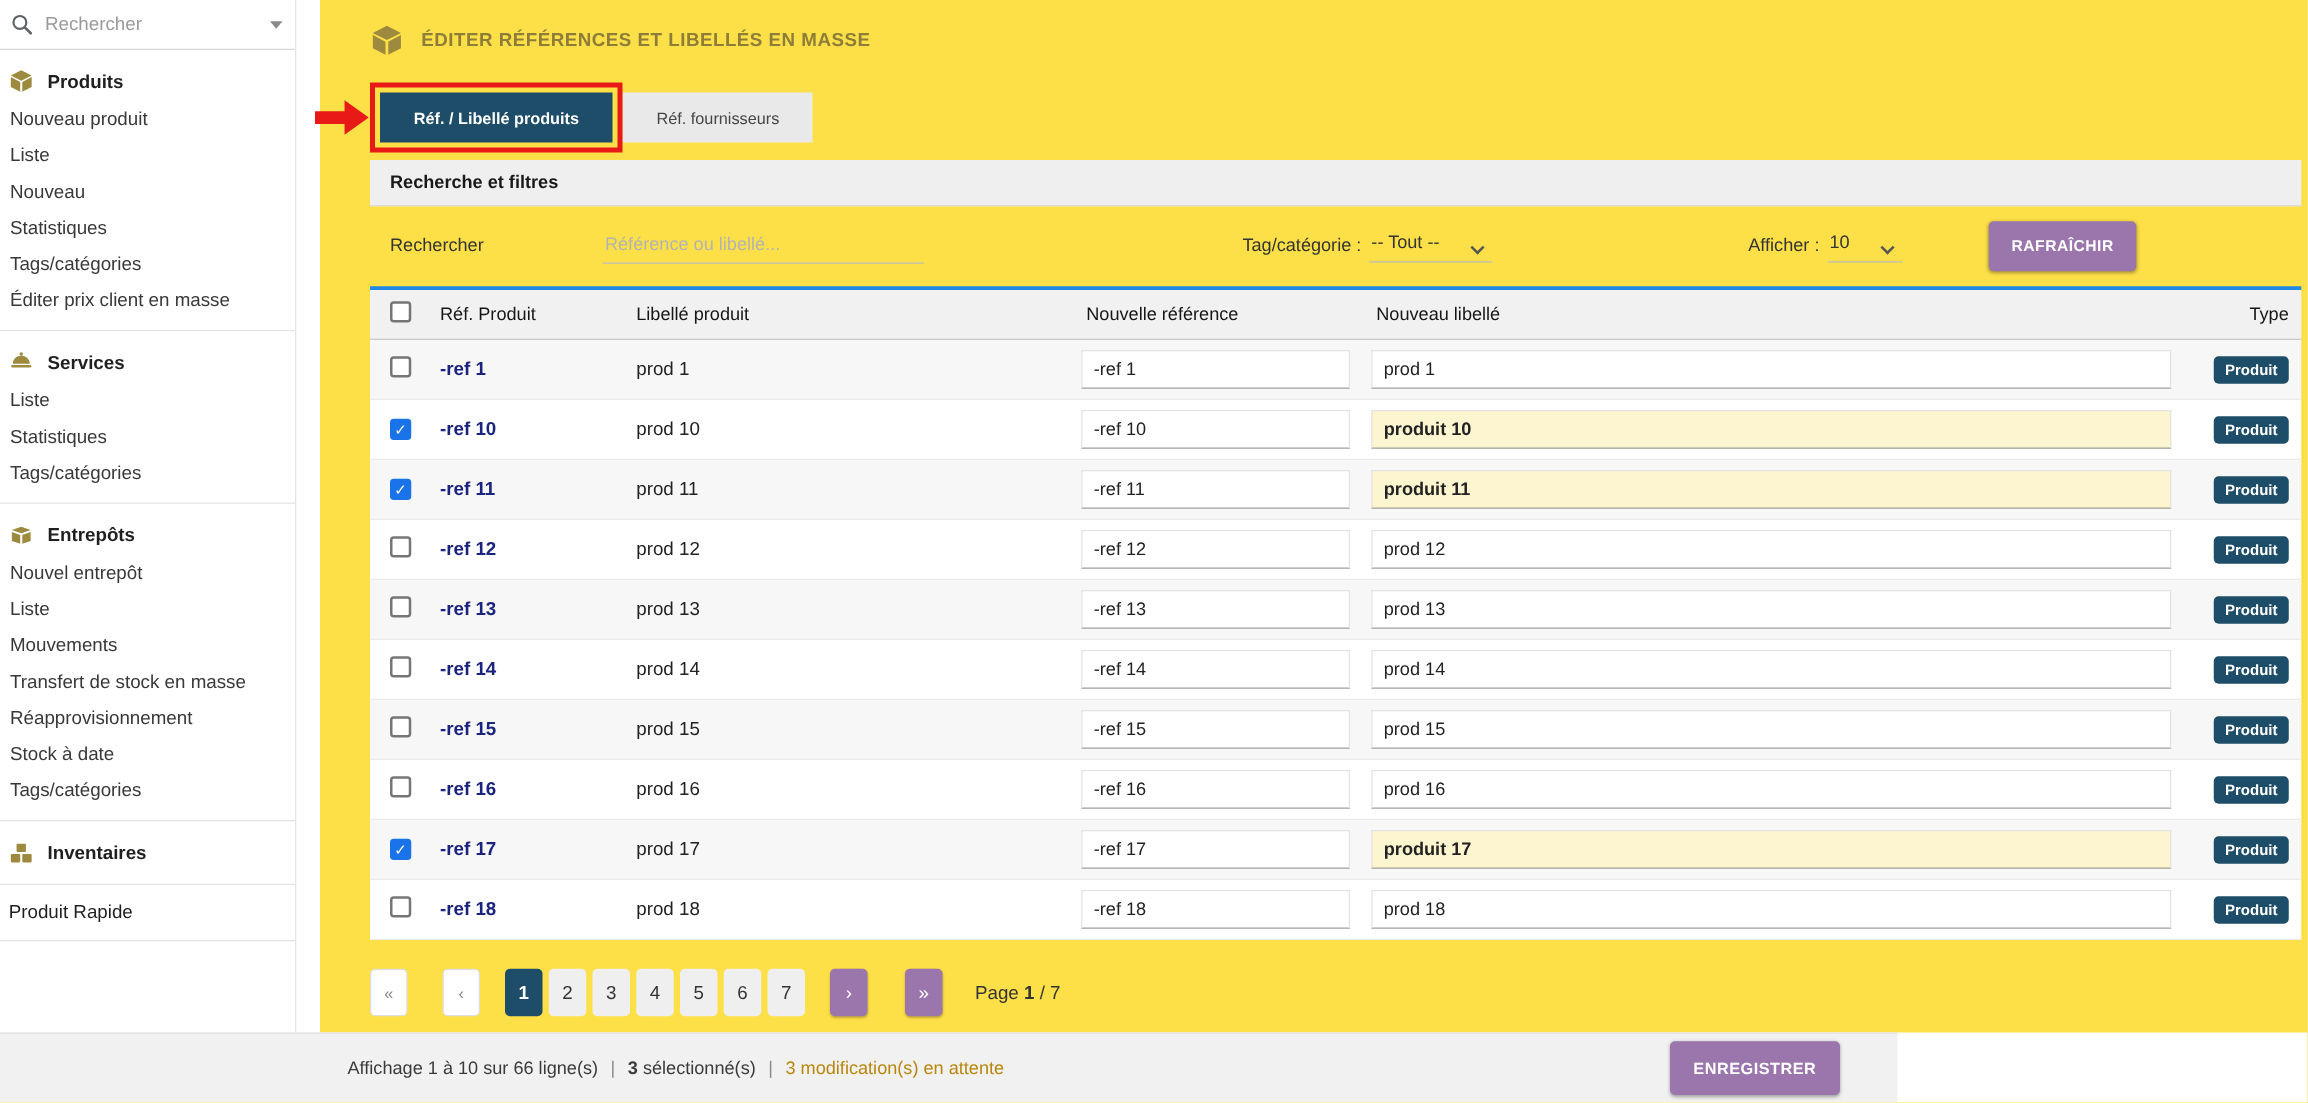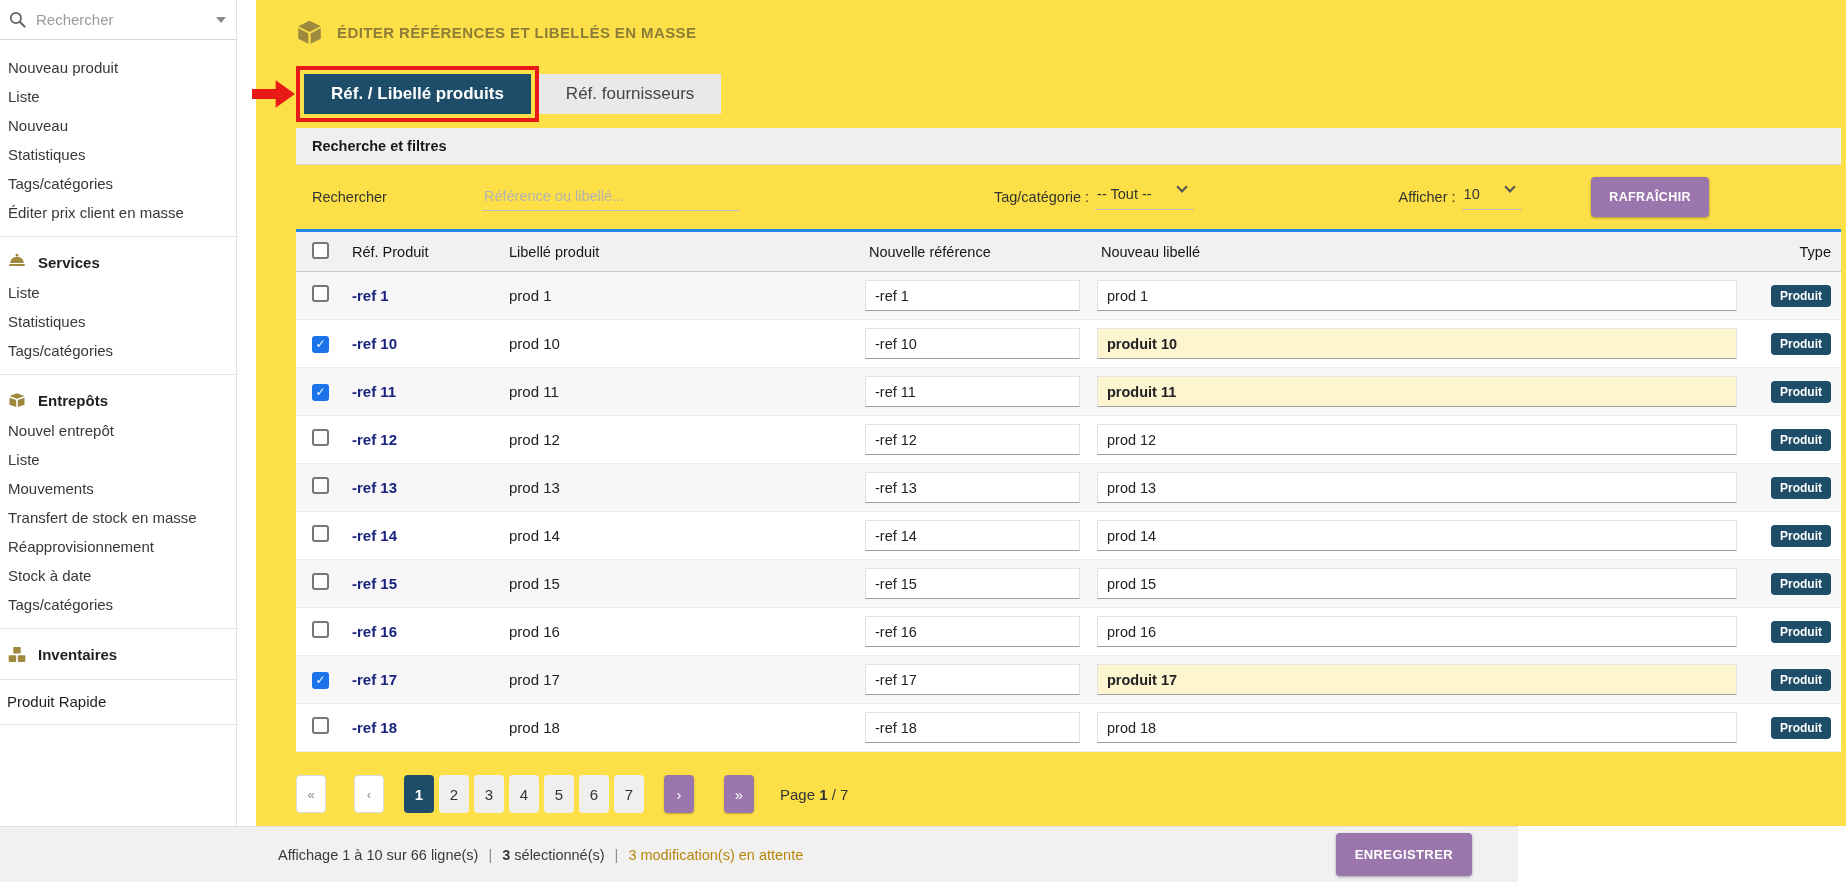--- a/index.html
+++ b/index.html
@@ -23,34 +23,34 @@
   .quick-link{font-weight:normal;font-size:15px;color:#1f1f1f;padding:13px 8px 14px 7px;border-bottom:1px solid #e4e4e4;cursor:pointer}
 
   
   .main{position:absolute;left:256px;top:0;width:1608px;height:826px;padding:0 23px 0 40px;background:#fde047}
   .page-head{display:flex;align-items:center;gap:14px;margin-top:16px;height:32px}
   .ph-icon{width:27px;height:27px;display:inline-flex}
   .ph-icon svg{width:27px;height:27px}
   .page-title{color:#8d7d38;font-size:15px;font-weight:600;letter-spacing:.4px}
 
   .tabs{display:flex;align-items:center;margin-top:18px;height:56px}
-  .tab{height:40px;display:flex;align-items:center;padding:0 27px;font-size:17px;cursor:pointer;white-space:nowrap}
+  .tab{height:40px;display:flex;align-items:center;padding:0 27px;font-size:13px;cursor:pointer;white-space:nowrap}
   .tab.active{background:#1d4d68;color:#fff;font-weight:bold}
   .tab.inactive{background:#e9e9e9;color:#454545}
   .tab-annot{position:relative;border:4px solid #e81a17;padding:4px}
   .tab-arrow{position:absolute;left:-48px;top:50%;transform:translateY(-50%);width:43px;height:30px;background:#e81a17;
     clip-path:polygon(0 33%,55% 33%,55% 4%,100% 50%,55% 96%,55% 67%,0 67%)}
 
   .filters{margin-top:6px;border-bottom:3px solid #1e88e5}
   .filters-bar{background:#efefef;border-bottom:1px solid #dcdcdc;height:37px;display:flex;align-items:center;padding:0 16px;font-weight:bold;font-size:14.5px;color:#191919}
   .filters-row{height:64px;display:flex;align-items:center;padding:0 16px;font-size:14.5px;color:#333}
   .f-search-input{width:257px;margin-left:95px;border:none;border-bottom:1px solid #bbb;outline:none;padding:4px 2px 6px;font-size:14.5px;color:#333;font-family:Liberation Sans, sans-serif;background:transparent}
   .f-search-input::placeholder{color:#b3b3b3}
   .select-group{display:flex;align-items:center;gap:6px;cursor:pointer}
-  .select-value{display:flex;align-items:flex-start;gap:26px;border-bottom:1px solid #bbb;padding:2px 8px 7px 2px}
+  .select-value{display:flex;align-items:flex-end;gap:26px;border-bottom:1px solid #bbb;padding:2px 8px 7px 2px}
   .chev{width:8px;height:8px;border-right:2px solid #555;border-bottom:2px solid #555;transform:rotate(45deg);margin-top:-3px}
   .tag-group{margin-left:255px}
   .show-group{margin-left:205px}
   .btn{background:#9b76ad;color:#fff;border:none;border-radius:4px;font-weight:bold;font-family:inherit;letter-spacing:.4px;box-shadow:0 1px 3px rgba(0,0,0,.35);cursor:pointer}
   .btn-refresh{margin-left:auto;margin-right:116px;font-size:12.5px;padding:13px 18px}
 
   .thead,.trow{display:grid;grid-template-columns:46px 157px 360px 232px 1fr 90px;align-items:center}
   .thead{background:#f1f1f1;height:40px;border-bottom:1px solid #c9c9c9;font-size:14.5px;font-weight:500;color:#161616}
   .trow{height:48px;border-bottom:1px solid #ececec;background:#fff}
   .trow.odd{background:#f7f7f7}
@@ -95,20 +95,32 @@
       <svg viewBox="0 0 24 24" width="19" height="19">
           <circle cx="10" cy="10" r="6.5" fill="none" stroke="#5f6368" stroke-width="2.2"></circle>
           <line x1="15.2" y1="15.2" x2="21" y2="21" stroke="#5f6368" stroke-width="2.6" stroke-linecap="round"></line>
         </svg>
     </span>
     <input type="text" placeholder="Rechercher" style="">
     <span class="caret-tri"></span>
   </div>
   <div>
   <div class="side-sec">
+    <div class="sec-head">
+      <span class="sec-icon">
+            <svg viewBox="0 0 24 24" width="100%" height="100%">
+              <g fill="#9D8A3F">
+                <polygon points="12,1.5 22,6.5 12,11.5 2,6.5"></polygon>
+                <polygon points="22,8 22,17.5 13,22 13,12.8"></polygon>
+                <polygon points="2,8 2,17.5 11,22 11,12.8"></polygon>
+              </g>
+            </svg>
+          </span>
+      <span class="sec-title">Produits</span>
+    </div>
     <div class="sec-items">
           <div class="side-item">Nouveau produit</div>
           <div class="side-item">Liste</div>
           <div class="side-item">Nouveau</div>
           <div class="side-item">Statistiques</div>
           <div class="side-item">Tags/catégories</div>
           <div class="side-item">Éditer prix client en masse</div>
         </div>
   </div>
 

